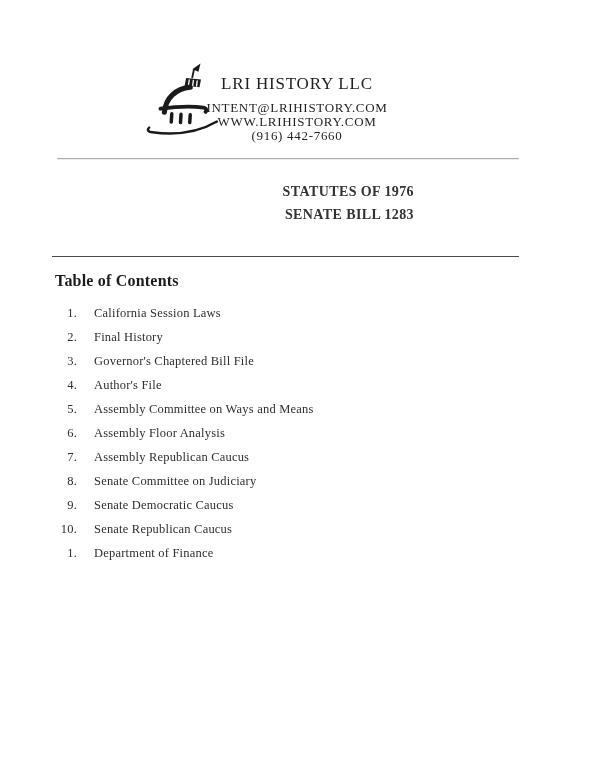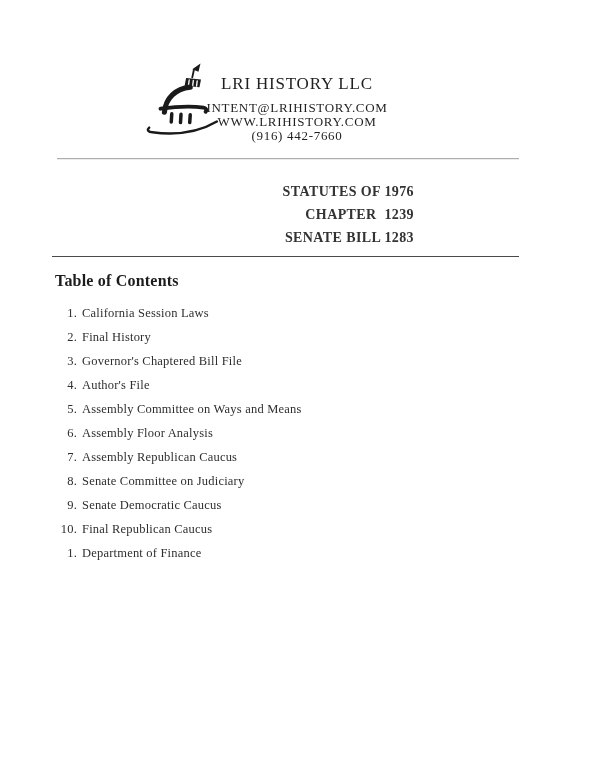--- a/index.html
+++ b/index.html
@@ -104,21 +104,21 @@
     font-size: 12.5px;
     letter-spacing: 0.2px;
     color: #2e2e2e;
   }
   .toc-num {
     width: 22px;
     text-align: right;
     flex: 0 0 22px;
   }
   .toc-label {
-    margin-left: 5px;
+    margin-left: 17px;
   }
 </style>
 </head>
 <body>
 
 <div class="page">
 
   <div class="logo">
     <svg viewBox="0 0 80 80" xmlns="http://www.w3.org/2000/svg">
       <g fill="none" stroke="#1a1a1a" stroke-linecap="round">
@@ -144,21 +144,20 @@
     <div class="company-name">LRI HISTORY LLC</div>
     <div class="contact-line">INTENT@LRIHISTORY.COM</div>
     <div class="contact-line">WWW.LRIHISTORY.COM</div>
     <div class="contact-line">(916) 442-7660</div>
   </div>
 
   <div class="rule-top"></div>
 
   <div class="reference">
     <div>STATUTES OF 1976</div>
-    <div>CHAPTER  1239</div>
     <div>SENATE BILL 1283</div>
   </div>
 
   <div class="rule-bottom"></div>
 
   <div class="toc-title">Table of Contents</div>
 
   <ol class="toc-list">
     <li class="toc-item">
       <span class="toc-num">1.</span>
@@ -191,21 +190,21 @@
     <li class="toc-item">
       <span class="toc-num">8.</span>
       <span class="toc-label">Senate Committee on Judiciary</span>
     </li>
     <li class="toc-item">
       <span class="toc-num">9.</span>
       <span class="toc-label">Senate Democratic Caucus</span>
     </li>
     <li class="toc-item">
       <span class="toc-num">10.</span>
-      <span class="toc-label">Final Republican Caucus</span>
+      <span class="toc-label">Senate Republican Caucus</span>
     </li>
     <li class="toc-item">
       <span class="toc-num">1.</span>
       <span class="toc-label">Department of Finance</span>
     </li>
   </ol>
 
 </div>
 
 </body></html>

